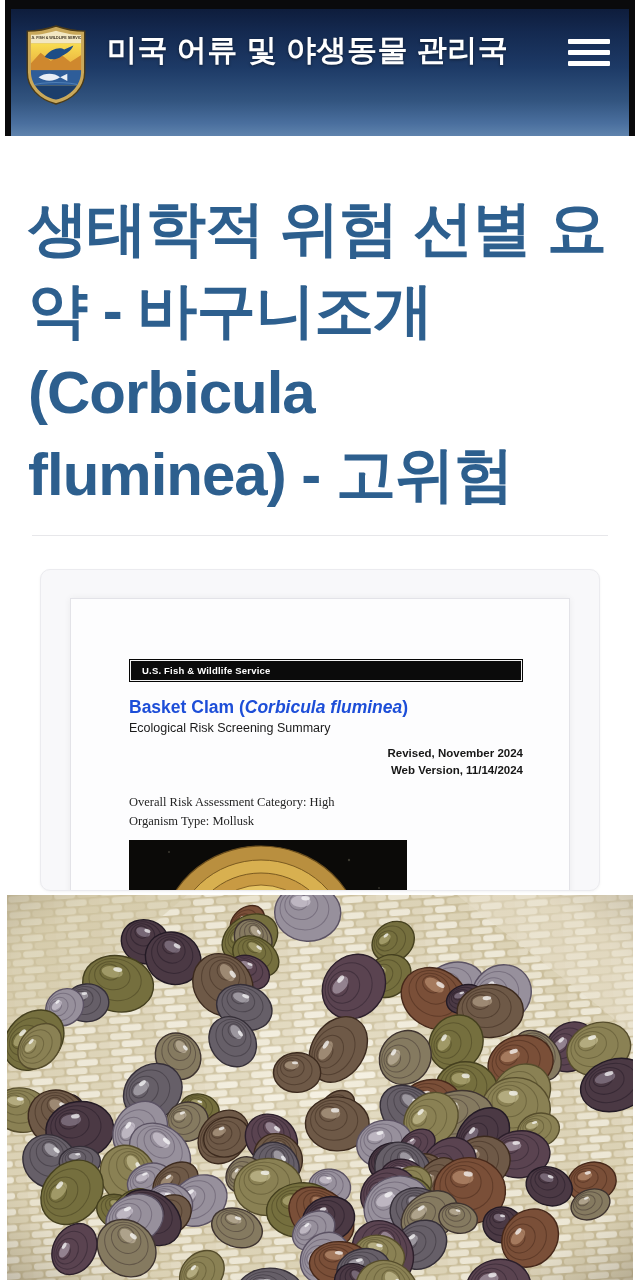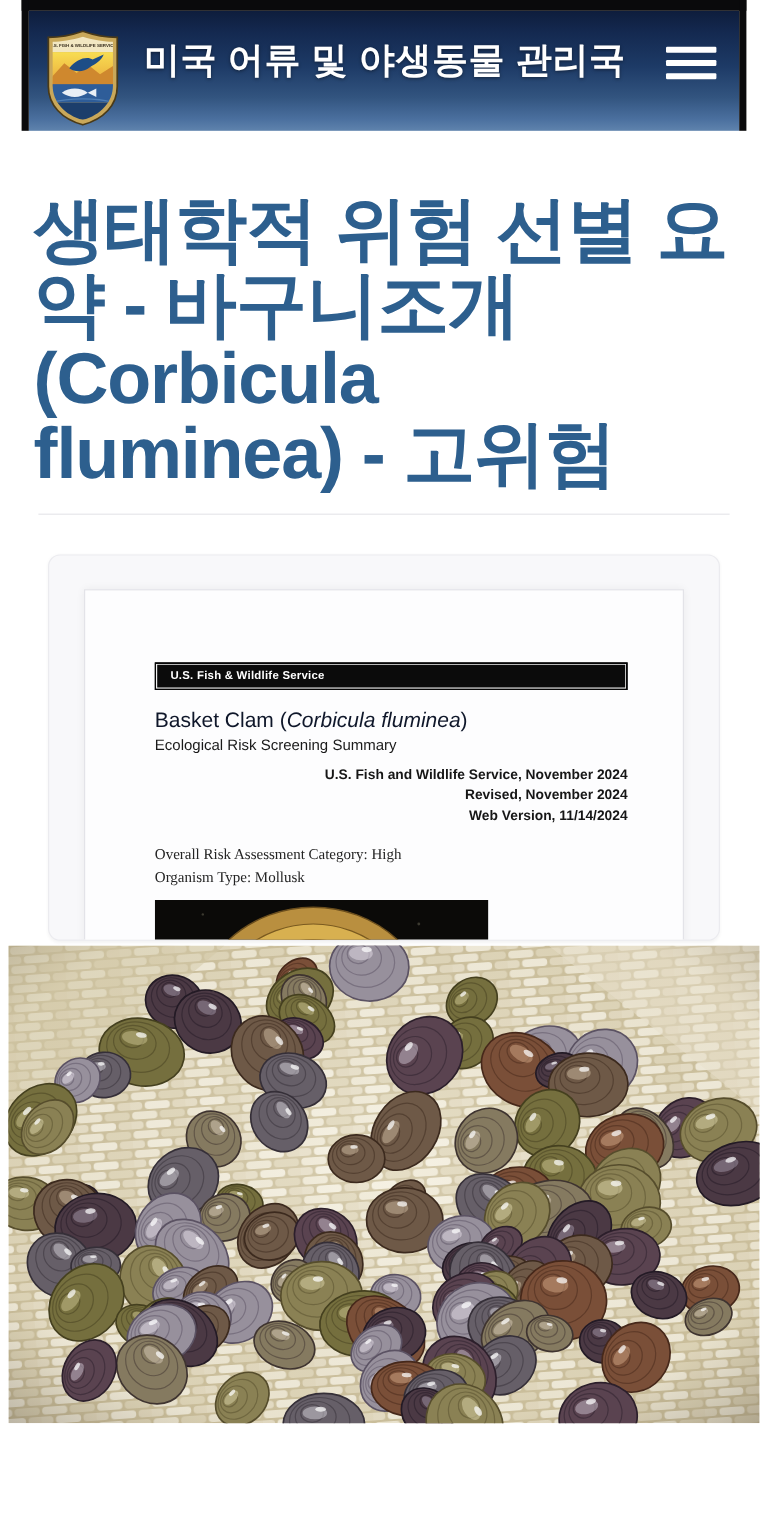--- a/index.html
+++ b/index.html
@@ -6,22 +6,22 @@
   html, body { margin: 0; padding: 0; }
   body {
     width: 640px; height: 1280px; overflow: hidden;
     background: #ffffff;
     font-family: "Liberation Sans", "DejaVu Sans", sans-serif;
   }
 
   
   .app-header {
     position: relative;
-    margin: 0 18px;
-    height: 109px;
+    margin: 0 5px;
+    height: 136px;
     border: 6px solid #0a0a0c;
     border-bottom: none;
     border-top-width: 9px;
     background: linear-gradient(180deg,
       #0e1d3c 0%, #142950 18%, #1d3a66 46%,
       #32547f 72%, #4a6f9e 90%, #5f83ad 100%);
   }
   .logo-wrap { position: absolute; left: 14px; top: 16px; width: 62px; height: 80px; }
   .header-title {
     position: absolute; left: 96px; top: 21px;
@@ -33,21 +33,21 @@
     position: absolute; right: 19px; top: 27px;
     width: 42px; height: 38px;
     background: none; border: none; padding: 0; cursor: pointer;
   }
   .menu-btn .bar { height: 5px; background: #ffffff; margin-bottom: 6px; border-radius: 1px; }
 
   
   .page-title {
     margin: 52px 28px 0;
     color: #2d5f8e;
-    font-size: 60px; line-height: 62px; font-weight: 700;
+    font-size: 60px; line-height: 82px; font-weight: 700;
     letter-spacing: -1px;
     white-space: pre-line;
   }
   .section-divider {
     border: none; border-top: 1px solid #e7e7ea;
     margin: 19px 32px 0;
   }
 
   
   .doc-card {
@@ -68,21 +68,21 @@
     padding: 60px 46px 40px 58px;
     min-height: 330px;
   }
   .doc-banner {
     background: #0b0b0b; color: #ffffff;
     font-size: 9.5px; font-weight: bold; letter-spacing: .2px;
     padding: 5px 0 5px 12px;
     border: 1px solid #050505;
     box-shadow: inset 0 0 0 1px #f2f2f2;
   }
-  .doc-heading { margin-top: 15px; font-size: 17.5px; font-weight: normal; color: #0f172a; }
+  .doc-heading { margin-top: 15px; font-size: 17.5px; font-weight: bold; color: #1d4ed8; }
   .doc-subheading { margin-top: 3px; font-size: 12.5px; font-weight: normal; color: #1a1a1a; }
   .doc-byline { margin-top: 10px; text-align: right; font-size: 11.5px; font-weight: bold; line-height: 17px; color: #161616; }
   .doc-meta {
     margin-top: 14px;
     font-family: "Liberation Serif", "DejaVu Serif", serif;
     font-size: 12.5px; line-height: 19px; color: #242424;
   }
   .doc-photo { margin-top: 9px; width: 278px; height: 70px; display: block; }
 
   
@@ -131,21 +131,20 @@
 (Corbicula
 fluminea) - 고위험</h1>
 <hr class="section-divider">
 
 <div class="doc-card">
   <div class="doc-page">
     <div class="doc-banner">U.S. Fish &amp; Wildlife Service</div>
     <div class="doc-heading"><span>Basket Clam (</span><i>Corbicula fluminea</i><span>)</span></div>
     <div class="doc-subheading">Ecological Risk Screening Summary</div>
     <div class="doc-byline">
-      <div>U.S. Fish and Wildlife Service, November 2024</div>
       <div>Revised, November 2024</div>
       <div>Web Version, 11/14/2024</div>
     </div>
     <div class="doc-meta">
       <div>Overall Risk Assessment Category: High</div>
       <div>Organism Type: Mollusk</div>
     </div>
     <svg class="doc-photo" viewBox="0 0 278 70">
       <defs>
           <clipPath id="docPhotoClip">

